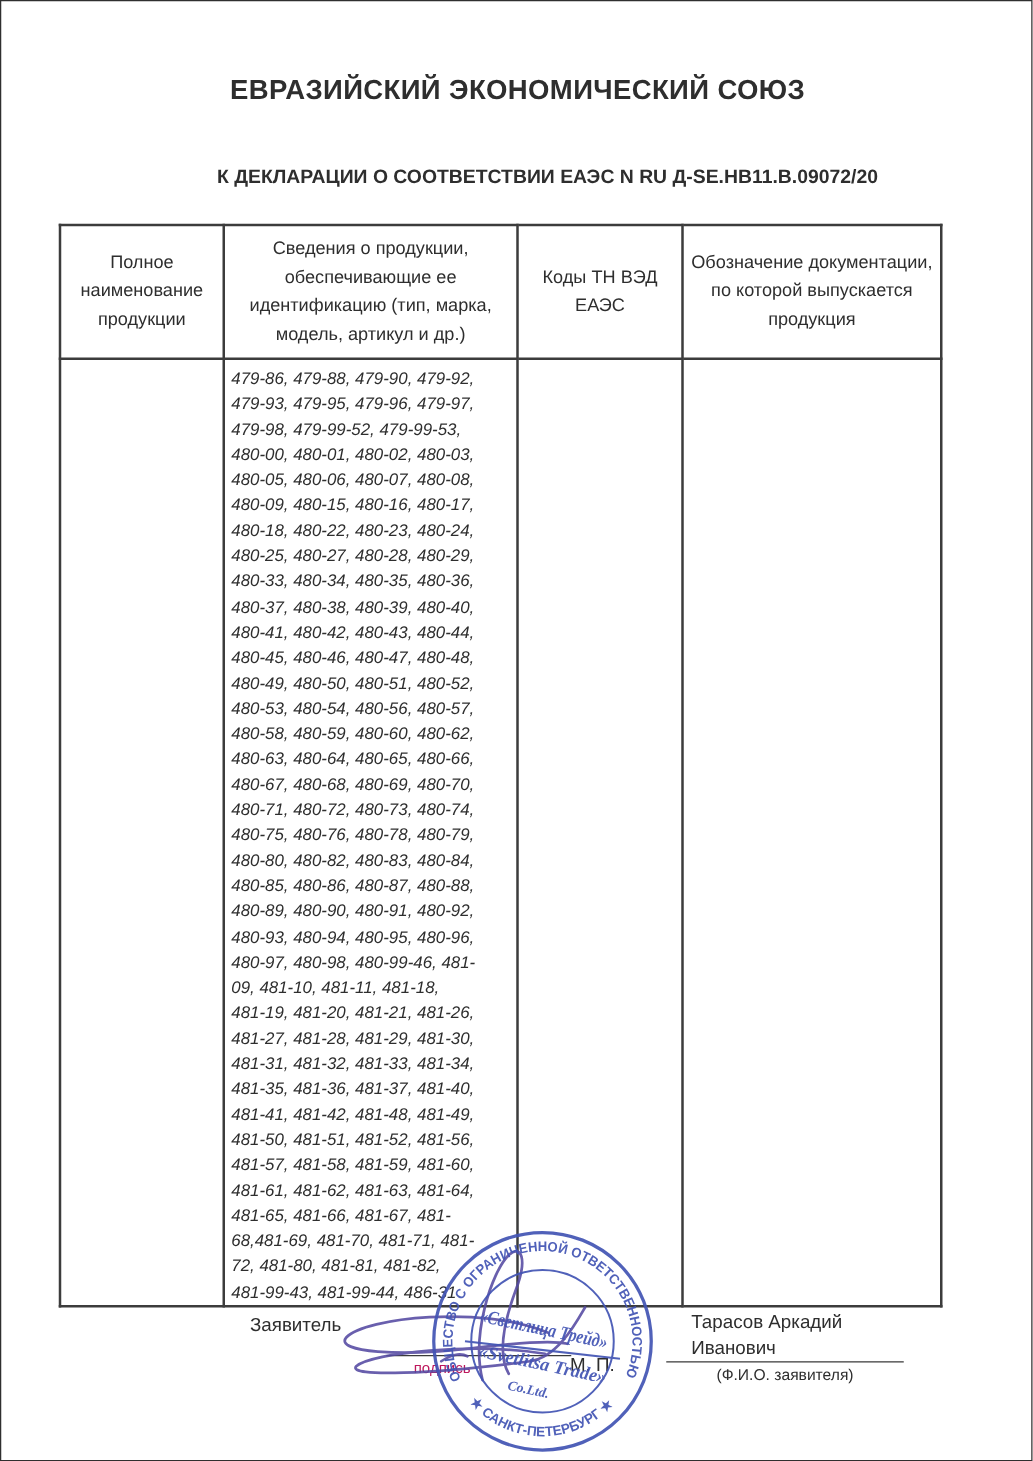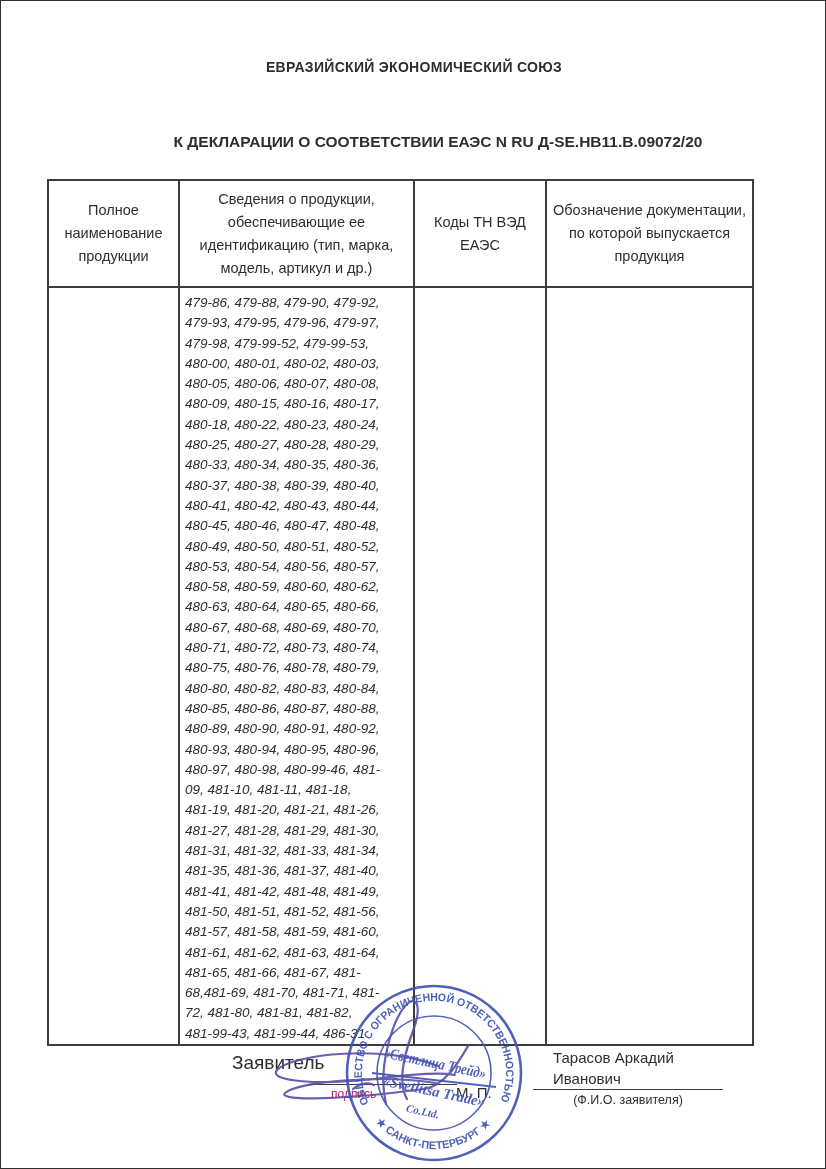--- a/index.html
+++ b/index.html
@@ -8,21 +8,21 @@
     width: 826px; height: 1169px;
     margin: 0 auto;
     background: #ffffff;
     border: 1px solid #2f2f2f;
     box-sizing: border-box;
     font-family: "Liberation Sans", sans-serif;
     color: #2e2e2e;
     overflow: hidden;
   }
   .title { position:absolute; left:0; width:826px; text-align:center; font-weight:bold; }
-  .t1 { top:58px;  font-size:14px; letter-spacing:0.3px; }
+  .t1 { top:58px;  font-size:22px; letter-spacing:0.3px; }
   .t2 { top:96px;  font-size:16px; }
   .t3 { top:132px; font-size:15.5px;margin-left:24px; }
 
   table.decl {
     position:absolute; left:46px; top:178px;
     width:705px; border-collapse:collapse; table-layout:fixed;
   }
   table.decl th, table.decl td { border:2px solid #3c3c3c; }
   table.decl th {
     height:101px; font-weight:normal; font-size:14.5px;
@@ -30,21 +30,21 @@
     padding:2px 6px;
   }
   table.decl td { height:750px; vertical-align:top; }
   td.nums {
     font-size:13.5px; line-height:20.3px;
     padding:5px 2px 0 5px; white-space:pre; overflow:hidden;font-style:italic;
   }
   .c1 { width:131px; } .c2 { width:235px; } .c3 { width:132px; } .c4 { width:207px; }
 
   .abs { position:absolute; }
-  .applicant-label { left:199px; top:1051px; font-size:19px;margin-left:32px; }
+  .applicant-label { left:199px; top:1051px; font-size:15px; }
   .sig-line  { left:308px; top:1083px; width:148px; border-top:1.5px solid #3a3a3a; height:0; }
   .sig-caption { left:330px; top:1086px; font-size:12px; color:#be185d; }
   .mp-label  { left:455px; top:1083px; font-size:15px; }
   .name-block { left:552px; top:1046px; width:150px; text-align:left; font-size:15px; line-height:21px; }
   .name-line  { left:532px; top:1088px; width:190px; border-top:1.5px solid #3a3a3a; height:0; }
   .name-caption { left:532px; top:1092px; width:190px; text-align:center; font-size:12.5px; }
 
   svg.sig   { left:255px; top:985px; z-index:3; }
   svg.stamp { left:333px; top:972px; z-index:4; }
   .stamp-ring-text { font-family:"Liberation Sans", sans-serif; font-weight:bold; }

